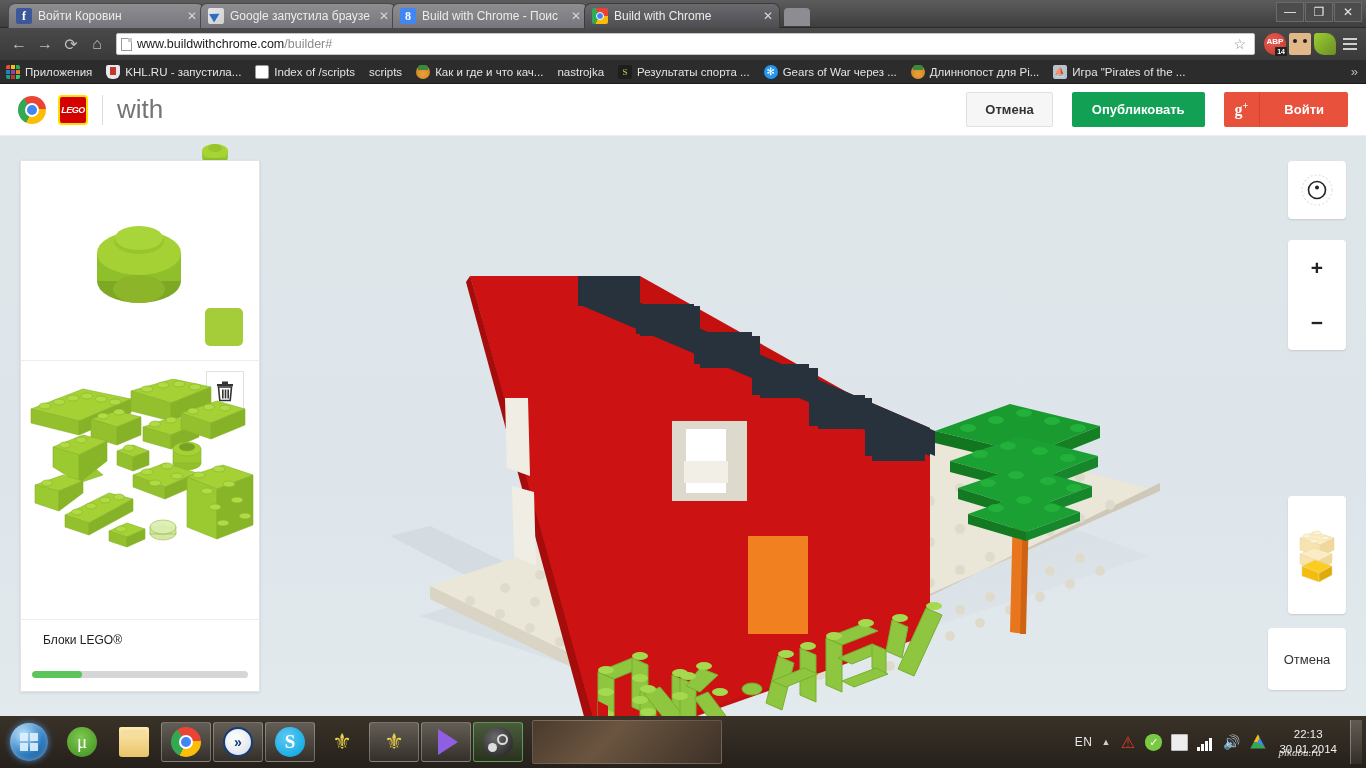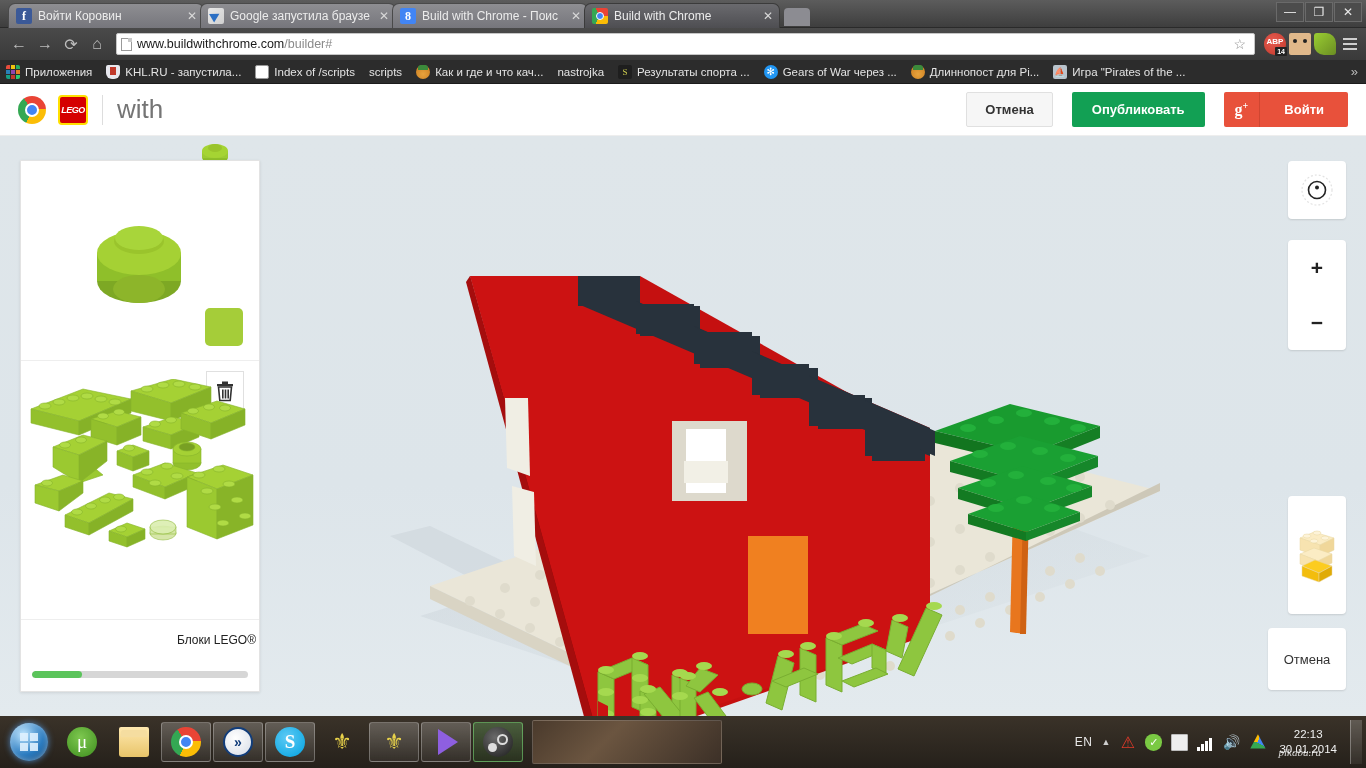--- a/index.html
+++ b/index.html
@@ -134,21 +134,21 @@
 
   
   .palette { position: absolute; left: 20px; top: 24px; width: 240px; background: #fff;
      border: 1px solid #e3e3e3; box-shadow: 0 1px 3px rgba(0,0,0,.10); }
   .pal-preview { height: 200px; position: relative; border-bottom: 1px solid #eee; }
   .swatch { position: absolute; right: 16px; bottom: 14px; width: 38px; height: 38px; background: #a5cd39; border-radius: 5px; }
   .pal-grid { height: 258px; position: relative; }
   .trash { position: absolute; right: 15px; top: 10px; width: 38px; height: 40px; border: 1px solid #e0e0e0;
      background: #fff; display:flex; align-items:center; justify-content:center; }
   .pal-tabs { display: flex; border-top: 1px solid #eee; background: #f4f4f4; }
-  .pal-tab { flex: 1 1 50%; text-align: right; font-size: 12px; padding: 12px 3px; color: #9a9a9a; line-height: 1.35; }
+  .pal-tab { flex: 1 1 50%; text-align: left; font-size: 12px; padding: 12px 22px; color: #9a9a9a; line-height: 1.35; }
   .pal-tab.active { background: #fff; color: #222; font-weight: normal; }
   .pal-progress-wrap { background: #fff; padding: 11px 11px 13px; }
   .pal-progress { height: 7px; background: #d6d6d6; border-radius: 4px; overflow: hidden; }
   .pal-progress > i { display: block; height: 100%; background: #5bc45b; border-radius: 4px; }
 
   
   .rc { position: absolute; background: #fff; box-shadow: 0 1px 2px rgba(0,0,0,.12); }
   .rc-compass { right: 20px; top: 25px; width: 58px; height: 58px; border-radius: 4px;
      display: flex; align-items: center; justify-content: center; }
   .rc-zoom { right: 20px; top: 104px; width: 58px; height: 110px; border-radius: 4px;

